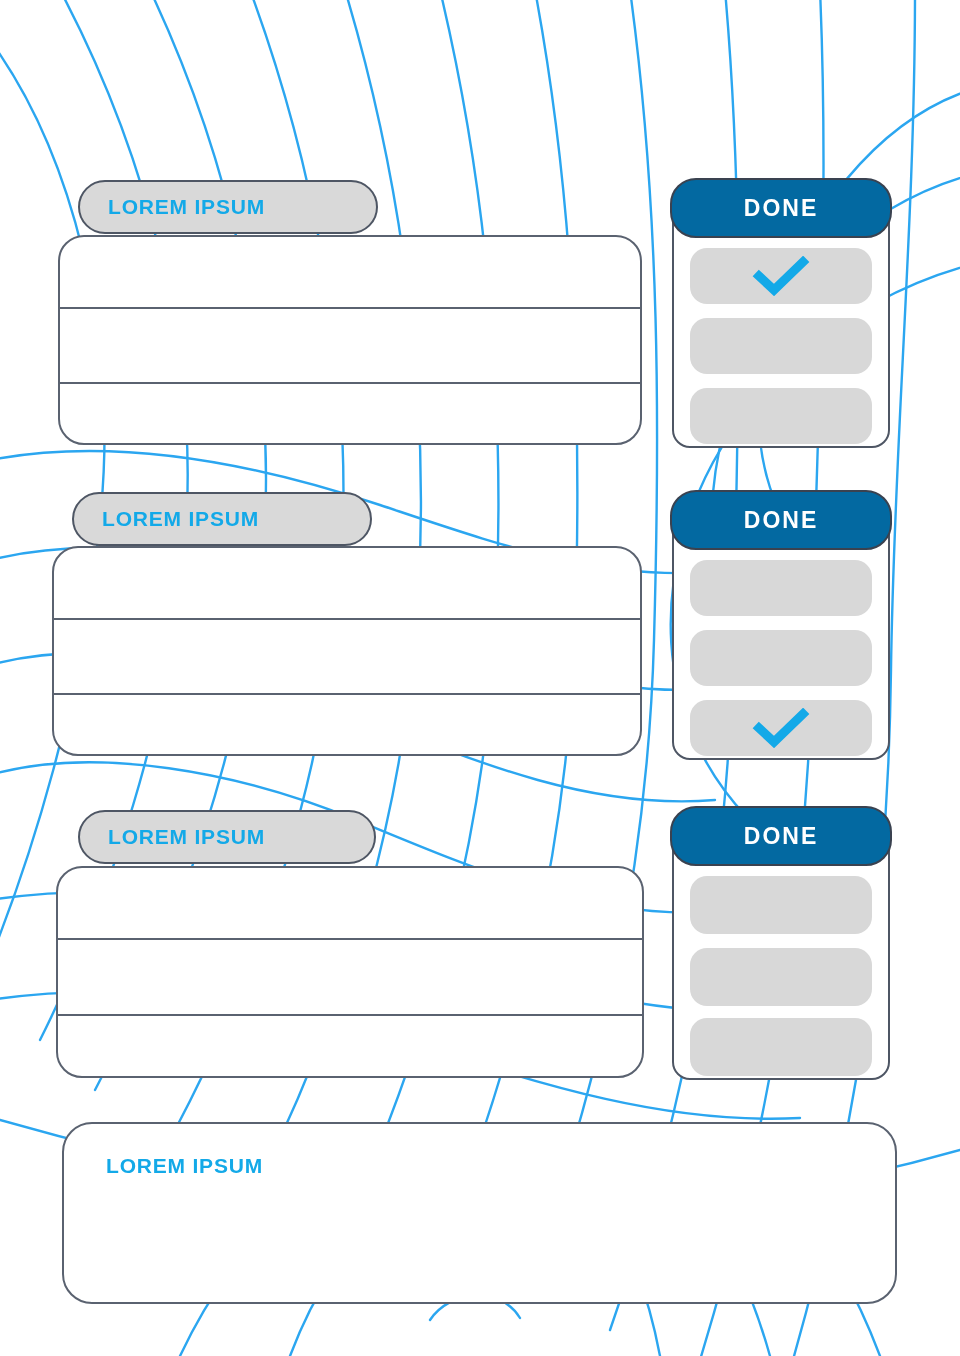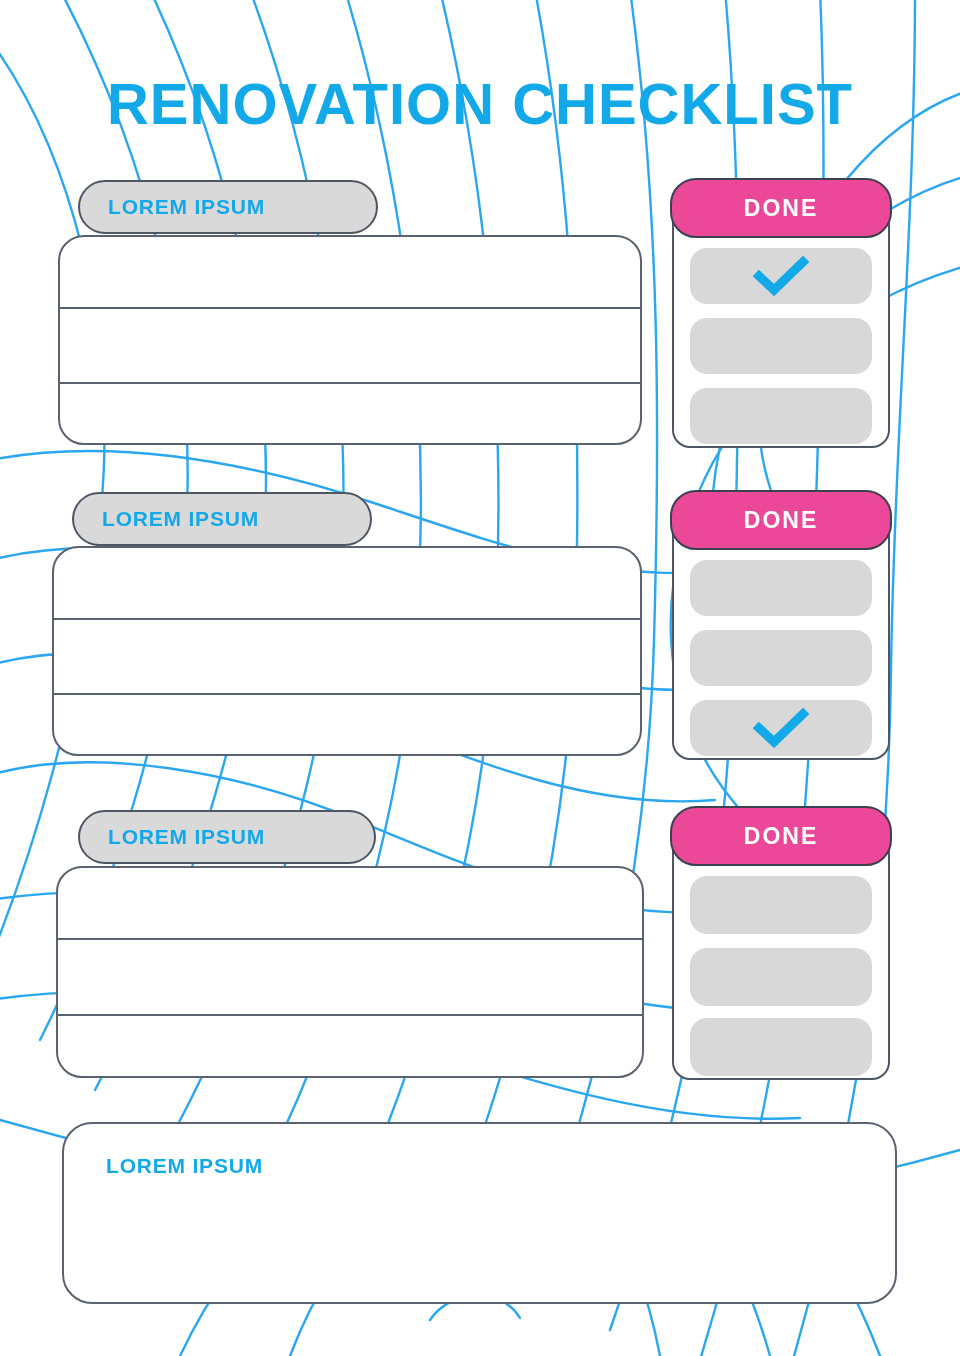--- a/index.html
+++ b/index.html
@@ -86,21 +86,21 @@
   
   .done-panel {
     position: absolute;
     background: #ffffff;
     border: 2.5px solid #4E5664;
     border-radius: 18px;
     z-index: 3;
   }
   .done-pill {
     position: absolute;
-    background: #ec4899;
+    background: #0369a1;
     border: 2.5px solid #3A4250;
     border-radius: 26px;
     display: flex;
     align-items: center;
     justify-content: center;
     z-index: 5;
   }
   .done-pill .done-text {
     font-size: 23px;
     font-weight: bold;
@@ -174,21 +174,20 @@
       <path d="M0 1120 C 140 1160, 320 1200, 480 1210 C 640 1220, 820 1190, 960 1150"></path>
       <path d="M180 1356 C 230 1250, 300 1180, 400 1140"></path>
       <path d="M290 1356 C 330 1250, 390 1190, 480 1155"></path>
       <path d="M660 1356 C 640 1250, 600 1180, 520 1145"></path>
       <path d="M770 1356 C 740 1250, 700 1185, 610 1150"></path>
       <path d="M880 1356 C 840 1250, 790 1185, 700 1150"></path>
       <path d="M430 1320 C 450 1290, 500 1285, 520 1318"></path>
     </g>
   </svg>
 
-  <div id="title">RENOVATION CHECKLIST</div>
 
   <div class="group">
 
     <div class="label-pill" style="left:78px; top:180px; width:300px;">
       <span class="pill-text">LOREM IPSUM</span>
     </div>
 
     <div class="lined-card" style="left:58px; top:235px; width:584px; height:210px;">
       <div class="row-divider" style="top:70px;"></div>
       <div class="row-divider" style="top:145px;"></div>

